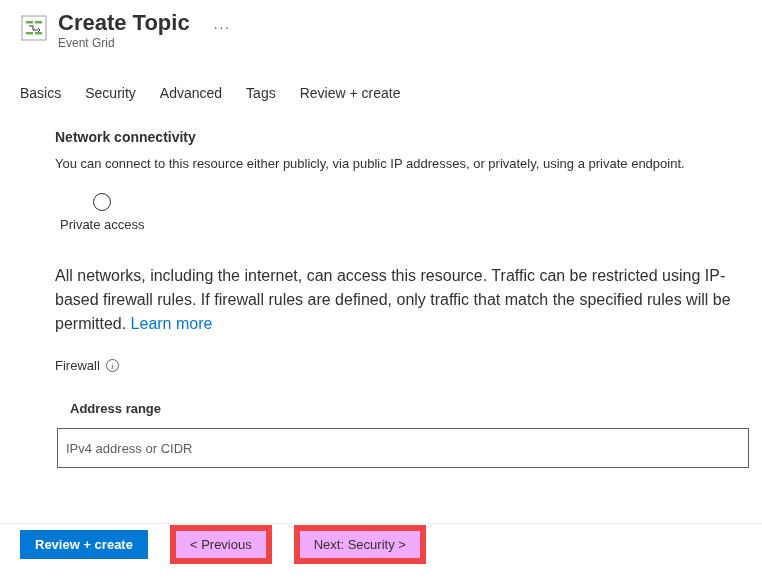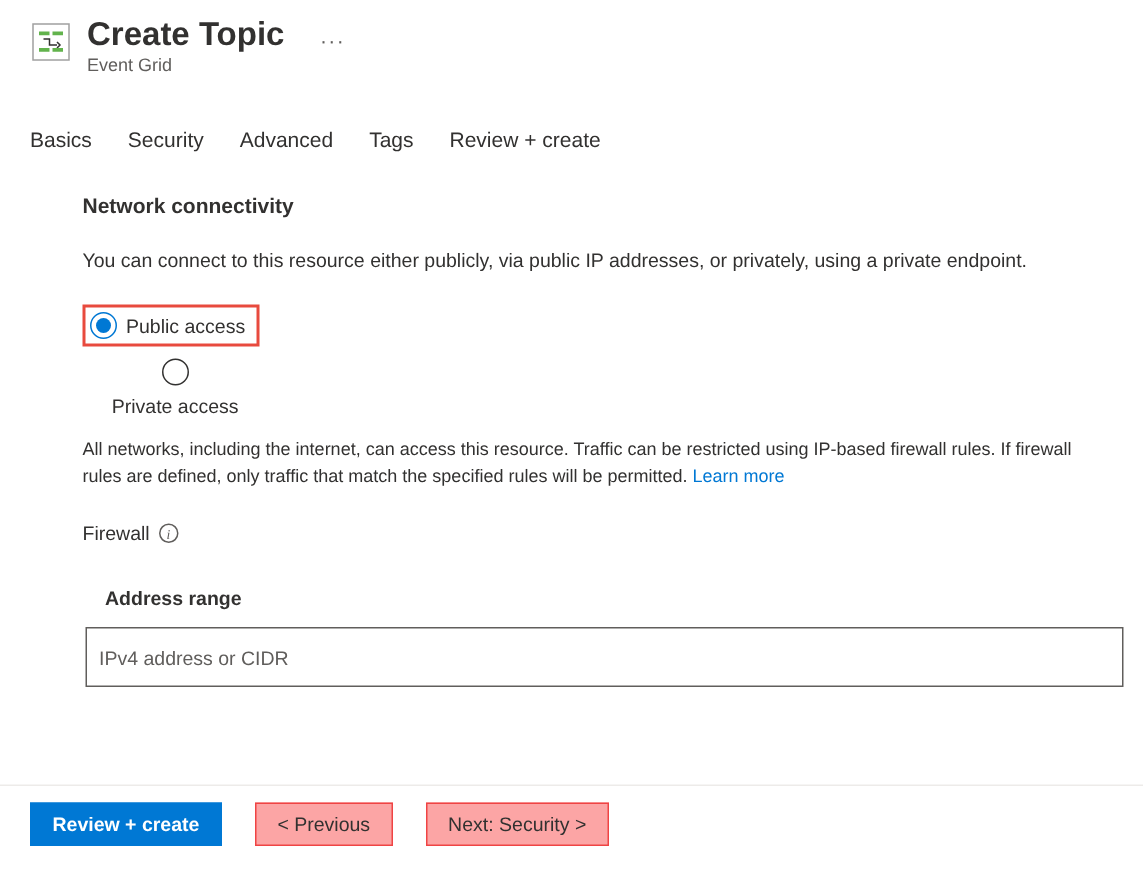--- a/index.html
+++ b/index.html
@@ -66,21 +66,21 @@
       font-weight: 600;
       border-bottom: 3px solid #0078d4;
     }
     .content {
       padding: 20px 20px 0 55px;
     }
     .section-title {
       font-size: 14px;
       font-weight: 600;
       color: #323130;
-      margin-bottom: 20px;
+      margin-bottom: 10px;
     }
     .section-desc {
       font-size: 13px;
       color: #323130;
       margin-bottom: 20px;
       line-height: 1.4;
     }
     .form-row {
       display: flex;
       margin-bottom: 6px;
@@ -122,23 +122,23 @@
     .radio-inner {
       width: 10px;
       height: 10px;
       background: #0078d4;
       border-radius: 50%;
     }
     .radio-label {
       font-size: 13px;
     }
     .info-text {
-      font-size: 12px;
-      color: #323130;
-      margin-top: 12px;
+      font-size: 16px;
+      color: #323130;
+      margin-top: 32px;
       line-height: 1.5;
     }
     .info-text a {
       color: #0078d4;
       text-decoration: none;
     }
     .firewall-row {
       display: flex;
       align-items: center;
       gap: 6px;
@@ -194,22 +194,22 @@
       bottom: 56px;
       left: 0;
       right: 0;
       border-top: 1px solid #edebe9;
     }
     .btn {
       padding: 6px 14px;
       font-size: 13px;
       cursor: pointer;
       font-family: inherit;
-      border: 1px solid #ef4444;
-      background: #fca5a5;
+      border: 6px solid #ef4444;
+      background: #f0abfc;
       color: #323130;
     }
     .btn-primary {
       background: #0078d4;
       color: #fff;
       border: 1px solid #0078d4;
       font-weight: 600;
     }
   </style>
 </head>
@@ -240,26 +240,20 @@
   <div class="tab">Tags</div>
   <div class="tab">Review + create</div>
 </div>
 
 <div class="content">
   <div class="section-title">Network connectivity</div>
   <div class="section-desc">You can connect to this resource either publicly, via public IP addresses, or privately, using a private endpoint.</div>
 
   <div class="form-row">
     <div class="radio-group">
-      <div class="radio-option highlighted">
-        <div class="radio-circle checked">
-          <div class="radio-inner"></div>
-        </div>
-        <span class="radio-label">Public access</span>
-      </div>
       <div class="radio-option" style="padding-left:5px;flex-direction:column;">
         <div class="radio-circle"></div>
         <span class="radio-label">Private access</span>
       </div>
     </div>
   </div>
 
   <div class="info-text">
     <span>All networks, including the internet, can access this resource. Traffic can be restricted using IP-based firewall rules. If firewall rules are defined, only traffic that match the specified rules will be permitted. </span><a href="#">Learn more</a>
   </div>

